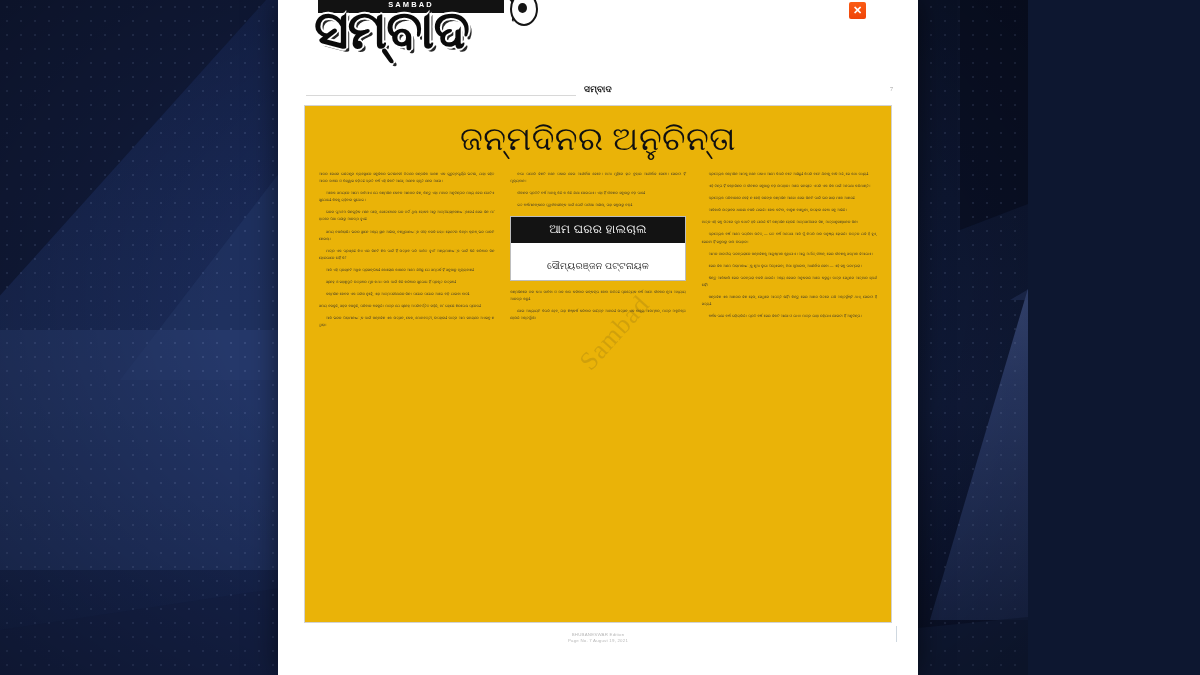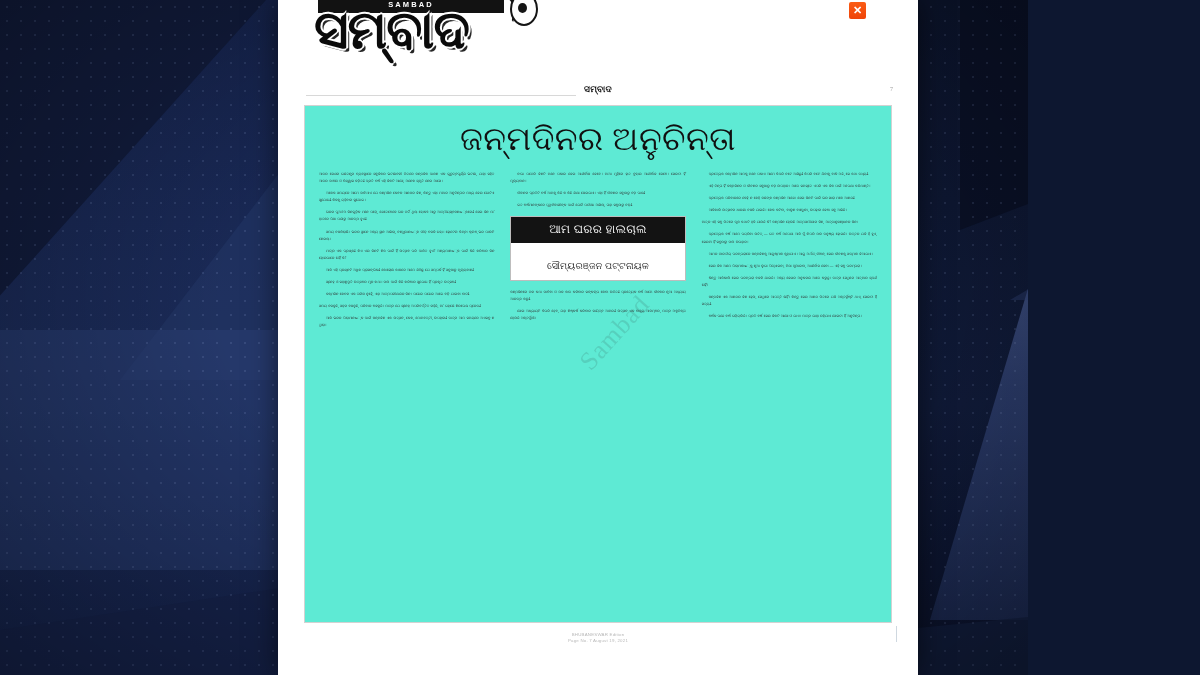--- a/index.html
+++ b/index.html
@@ -207,21 +207,21 @@
     color: #9a9a9a;
     font-family: "Liberation Serif", serif;
   }
 
   
   .article-frame {
     position: absolute;
     left: 26px; top: 105px;
     width: 588px; height: 518px;
     border: 1px solid #d2d2d2;
-    background: #5eead4;
+    background: #eab308;
     box-sizing: border-box;
     padding: 10px 14px 8px 14px;
     overflow: hidden;
   }
 
   .headline {
     text-align: center;
     font-size: 33px;
     line-height: 1.18;
     font-weight: 400;

